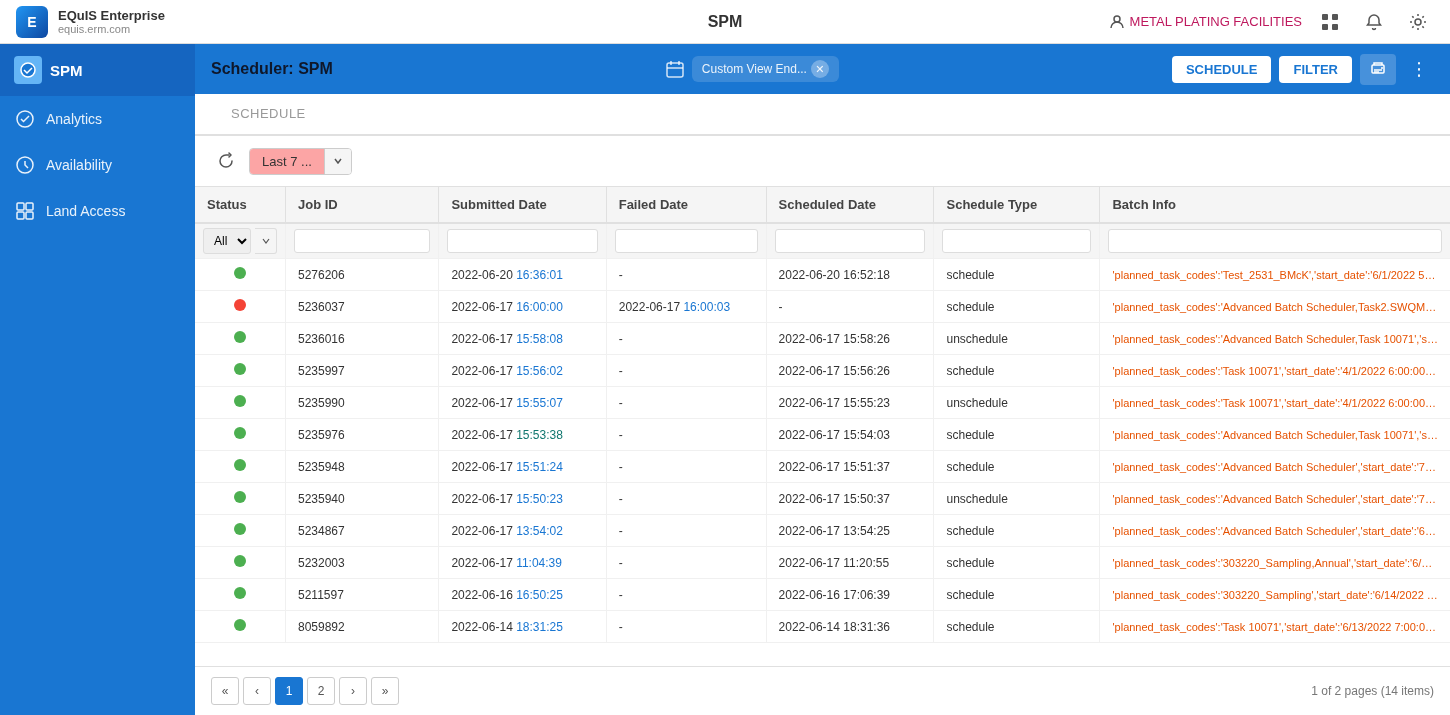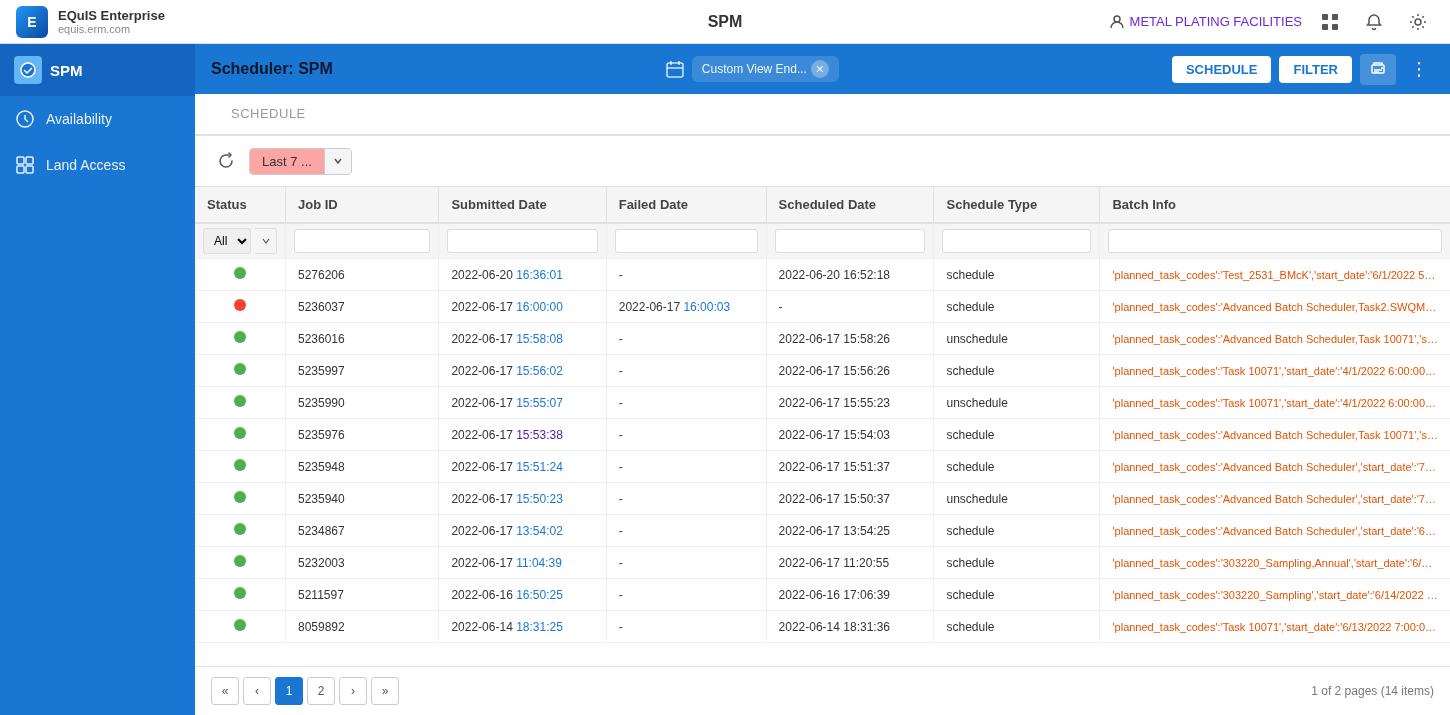--- a/index.html
+++ b/index.html
@@ -11,21 +11,21 @@
       background: #fff; height: 44px; padding: 0 16px;
       border-bottom: 1px solid #ddd;
     }
     .top-bar-left { display: flex; align-items: center; gap: 10px; }
     .top-bar-logo { width: 32px; height: 32px; background: linear-gradient(135deg, #2196F3, #0d47a1); border-radius: 6px; display: flex; align-items: center; justify-content: center; color: white; font-weight: bold; font-size: 14px; }
     .top-bar-app { font-size: 13px; color: #333; }
     .top-bar-app .app-name { font-weight: bold; color: #333; }
     .top-bar-app .app-sub { font-size: 11px; color: #888; }
     .top-bar-title { font-size: 16px; font-weight: bold; color: #333; position: absolute; left: 50%; transform: translateX(-50%); }
     .top-bar-right { display: flex; align-items: center; gap: 12px; }
-    .facility-name { font-size: 13px; color: #6d28d9; display: flex; align-items: center; gap: 5px; }
+    .facility-name { font-size: 13px; color: #be185d; display: flex; align-items: center; gap: 5px; }
     .icon-btn { width: 32px; height: 32px; display: flex; align-items: center; justify-content: center; cursor: pointer; color: #555; border-radius: 4px; }
 
     
     .app-layout { display: flex; height: calc(715px - 44px); }
 
     
     .sidebar { width: 195px; background: #1976D2; display: flex; flex-direction: column; flex-shrink: 0; }
     .sidebar-header { display: flex; align-items: center; gap: 8px; padding: 12px 14px; background: #1565C0; color: white; font-size: 15px; font-weight: bold; }
     .sidebar-header-icon { width: 28px; height: 28px; background: #64B5F6; border-radius: 4px; display: flex; align-items: center; justify-content: center; }
     .sidebar-item { display: flex; align-items: center; gap: 10px; padding: 12px 14px; color: rgba(255,255,255,0.9); cursor: pointer; font-size: 14px; }
@@ -141,20 +141,29 @@
     <div class="sidebar-header">
       <div class="sidebar-header-icon">
         <svg width="18" height="18" viewBox="0 0 18 18" fill="none">
             <circle cx="9" cy="9" r="7" fill="#1976D2" stroke="white" stroke-width="1.5"></circle>
             <path d="M5 9l3 3 5-5" stroke="white" stroke-width="1.5"></path>
           </svg>
       </div>
       <span>SPM</span>
     </div>
 
+    <div class="sidebar-item">
+      <div class="sidebar-item-icon">
+        <svg width="20" height="20" viewBox="0 0 20 20" fill="none">
+            <circle cx="10" cy="10" r="8" stroke="rgba(255,255,255,0.9)" stroke-width="1.5"></circle>
+            <path d="M6 10l2.5 2.5L14 7" stroke="rgba(255,255,255,0.9)" stroke-width="1.5"></path>
+          </svg>
+      </div>
+      <span>Analytics</span>
+    </div>
 
 
     <div class="sidebar-item">
       <div class="sidebar-item-icon">
         <svg width="20" height="20" viewBox="0 0 20 20" fill="none">
             <circle cx="10" cy="10" r="8" stroke="rgba(255,255,255,0.9)" stroke-width="1.5"></circle>
             <path d="M10 6v4l3 3" stroke="rgba(255,255,255,0.9)" stroke-width="1.5"></path>
           </svg>
       </div>
       <span>Availability</span>
@@ -297,21 +306,21 @@
               <td>5235990</td>
               <td>2022-06-17 <span style="color:#1976D2">15:55:07</span></td>
               <td>-</td>
               <td>2022-06-17 15:55:23</td>
               <td>unschedule</td>
               <td class="task-info">'planned_task_codes':'Task 10071','start_date':'4/1/2022 6:00:00 AM','end_</td>
             </tr>
             <tr>
               <td style="text-align: center;"><span class="status-dot green"></span></td>
               <td>5235976</td>
-              <td>2022-06-17 <span style="color:#4c1d95">15:53:38</span></td>
+              <td>2022-06-17 <span style="color:#0f766e">15:53:38</span></td>
               <td>-</td>
               <td>2022-06-17 15:54:03</td>
               <td>schedule</td>
               <td class="task-info">'planned_task_codes':'Advanced Batch Scheduler,Task 10071','start_date':'4</td>
             </tr>
             <tr>
               <td style="text-align: center;"><span class="status-dot green"></span></td>
               <td>5235948</td>
               <td>2022-06-17 <span style="color:#1976D2">15:51:24</span></td>
               <td>-</td>

